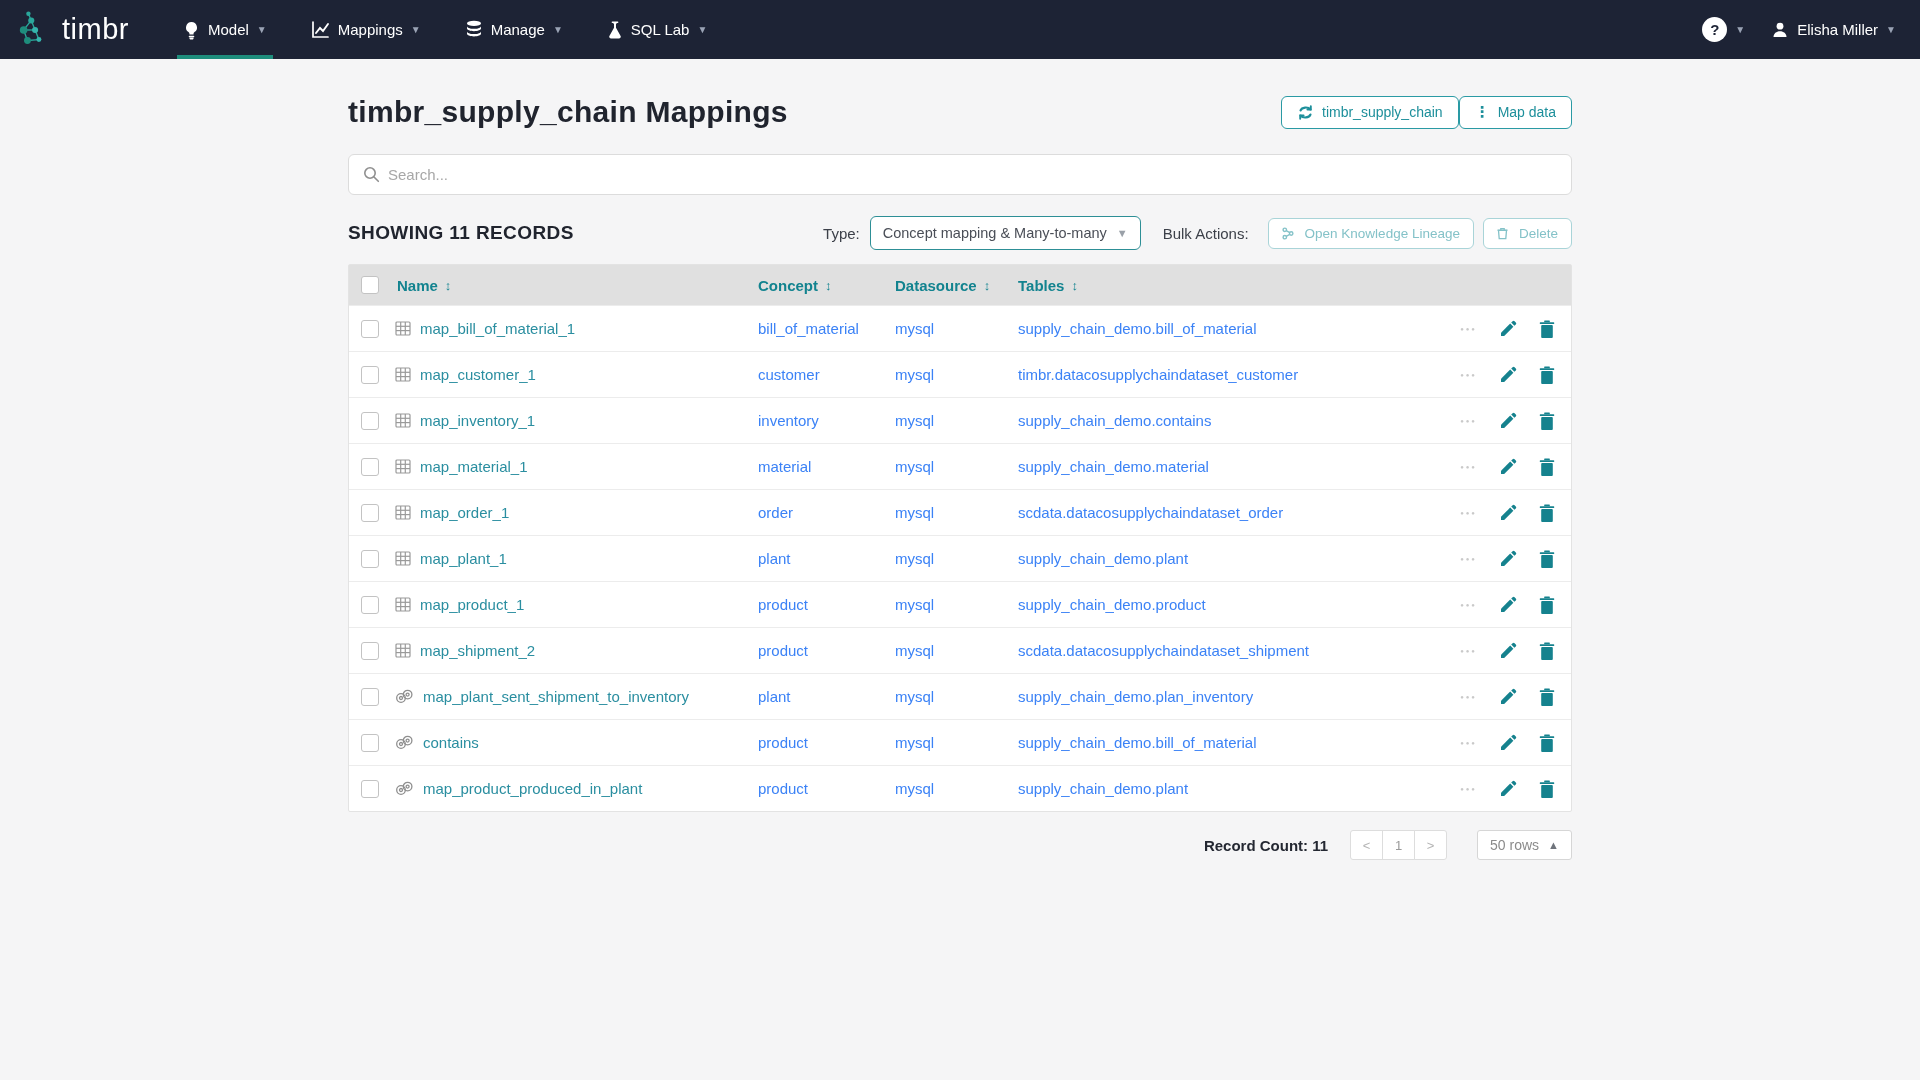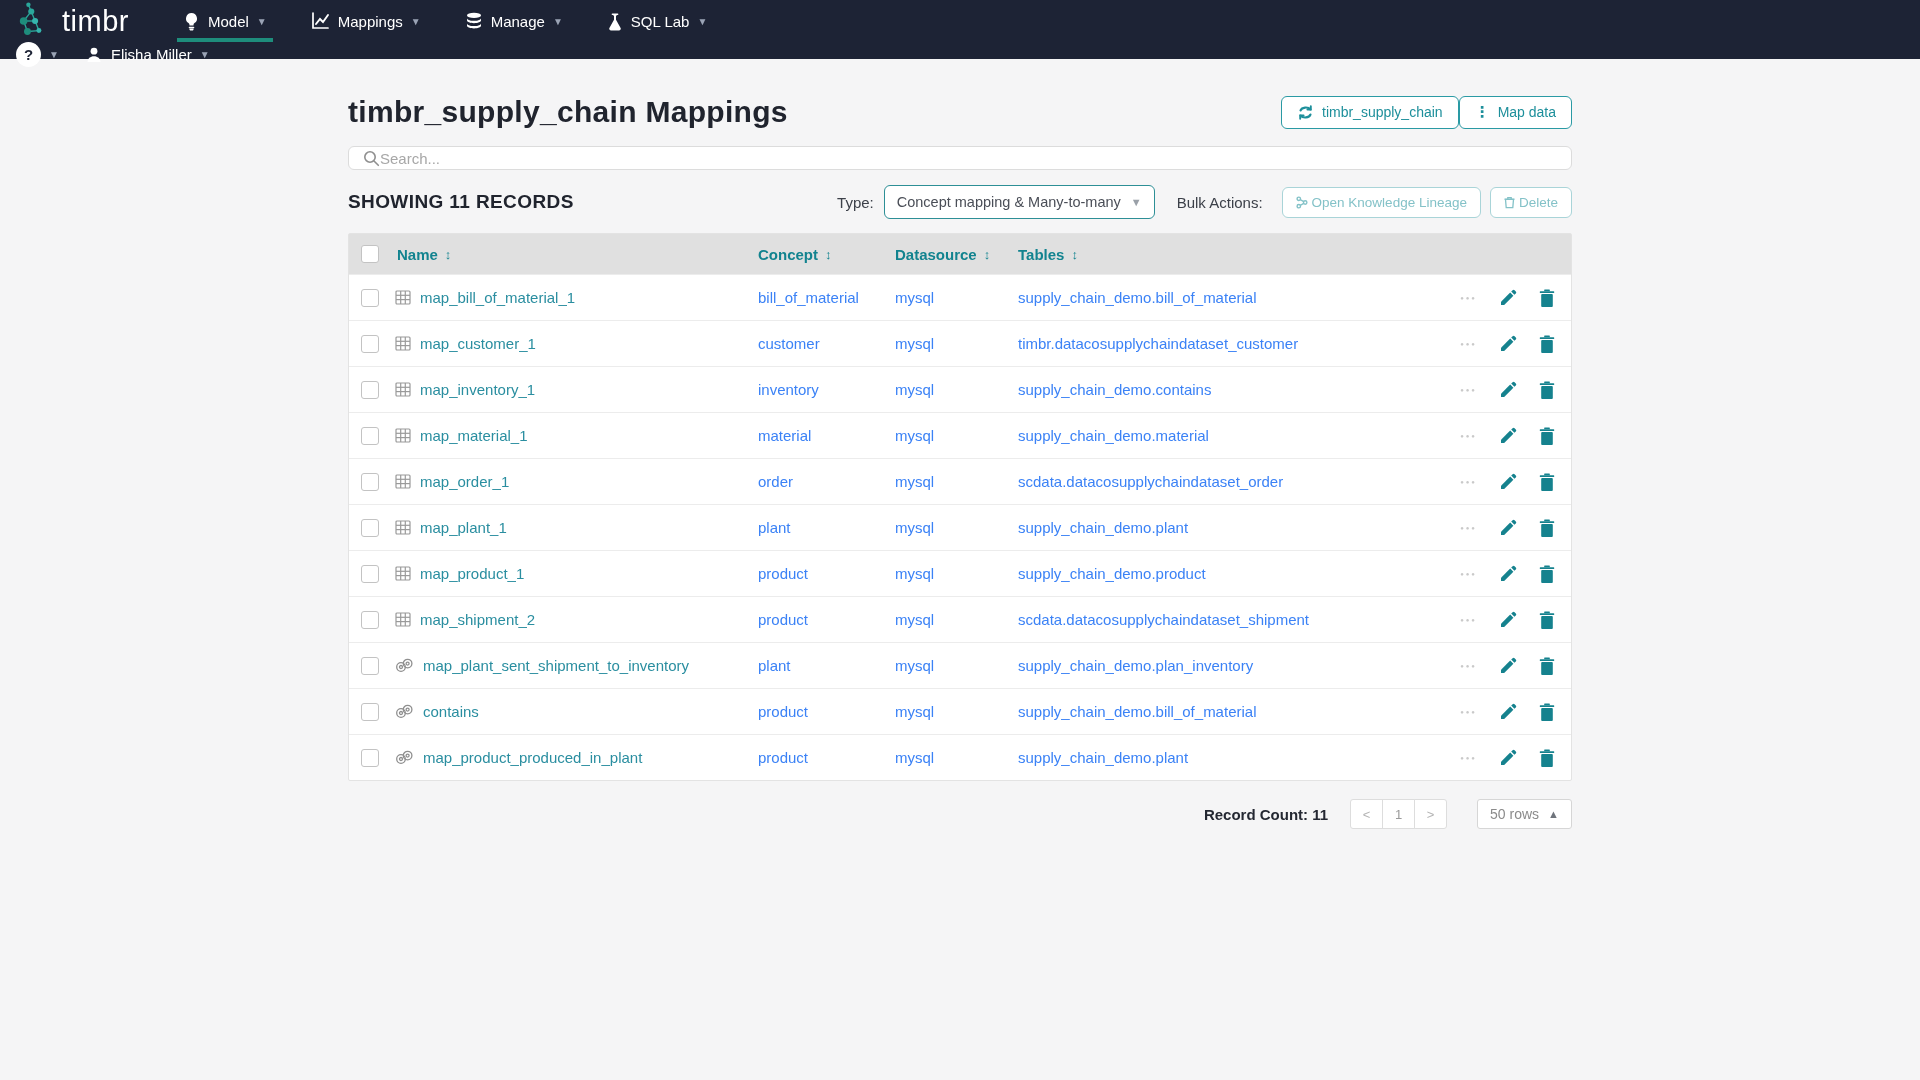--- a/index.html
+++ b/index.html
@@ -6,21 +6,21 @@
   html,body { width:1920px; height:1080px; }
   body {
     font-family:"Liberation Sans","DejaVu Sans",sans-serif;
     background:#f5f5f6;
     color:#2a2e3a;
     overflow:hidden;
   }
   
   .navbar {
     height:59px; background:#1d2335; display:flex; align-items:stretch;
-    justify-content:space-between; padding:0 24px 0 16px;flex-direction:column;
+    justify-content:space-between; padding:0 24px 0 16px;
   }
   .nav-left { display:flex; align-items:stretch; }
   .logo { display:flex; align-items:center; gap:4px; margin-right:36px; }
   .logo-text { color:#ffffff; font-size:29px; font-weight:500; letter-spacing:.5px; }
   .nav-items { display:flex; align-items:stretch; gap:8px; }
   .nav-item {
     display:flex; align-items:center; gap:8px; padding:0 18px; cursor:pointer;
     color:#ffffff; font-size:15px; position:relative;
   }
   .nav-item .chev { color:#9aa3b5; }
@@ -31,51 +31,51 @@
   .nav-right { display:flex; align-items:center; gap:26px; }
   .help-group { display:flex; align-items:center; gap:8px; cursor:pointer; }
   .help-circle {
     width:25px; height:25px; border-radius:50%; background:#ffffff; color:#1d2335;
     font-weight:700; font-size:15px; display:flex; align-items:center; justify-content:center;
   }
   .user-group { display:flex; align-items:center; gap:8px; cursor:pointer; color:#ffffff; font-size:15px; }
   .chev { font-size:10px; color:#9aa3b5; }
   
   .container { width:1224px; margin:0 auto; padding-top:31px; }
-  .title-row { display:flex; justify-content:space-between; align-items:center; height:44px; margin-bottom:12px; }
+  .title-row { display:flex; justify-content:space-between; align-items:center; height:44px; margin-bottom:20px; }
   .page-title { font-size:30px; font-weight:600; color:#20242e; letter-spacing:.3px; }
   .title-buttons { display:flex; }
   .btn-outline {
     display:flex; align-items:center; gap:8px; height:33px; padding:0 15px;
     background:#ffffff; border:1px solid #2a9aa4; border-radius:6px;
     color:#1d8f9b; font-size:14px; cursor:pointer; font-family:inherit;
   }
   .kebab { font-size:15px; font-weight:700; color:#1d8f9b; }
   
   .search-bar {
-    height:24px; background:#ffffff; border:1px solid #dcdcdc; border-radius:6px;
-    display:flex; align-items:center; padding:0 14px; gap:0; margin-bottom:14px;
+    height:41px; background:#ffffff; border:1px solid #dcdcdc; border-radius:6px;
+    display:flex; align-items:center; padding:0 14px; gap:8px; margin-bottom:20px;
   }
   .search-input {
     border:none; outline:none; flex:1; font-size:15px; color:#444; background:transparent;
     font-family:inherit;
   }
   .search-input::placeholder { color:#a7a7a7; }
   
   .controls-row { display:flex; align-items:center; height:36px; margin-bottom:13px; }
   .showing { font-size:19px; font-weight:600; color:#20242e; letter-spacing:.4px; flex:1; }
   .type-label, .bulk-label { font-size:15px; color:#3c4049; margin-right:10px; }
   .type-select {
     display:flex; align-items:center; gap:10px; height:34px; padding:0 12px;
     border:1px solid #2d8f96; border-radius:6px; background:#ffffff; cursor:pointer;
     color:#4a4e57; font-size:14.5px; margin-right:22px;
   }
   .type-select .chev { color:#9aa0a8; font-size:11px; }
   .bulk-btn {
-    display:flex; align-items:center; gap:4px; height:31px; padding:0 13px;
+    display:flex; align-items:center; gap:11px; height:31px; padding:0 13px;
     background:#ffffff; border:1px solid #a9d4d8; border-radius:6px;
     color:#84c2c8; font-size:13.5px; cursor:pointer; margin-left:9px; font-family:inherit;
   }
   
   .table { background:#ffffff; border:1px solid #e3e3e3; border-radius:2px; }
   .trow {
     display:grid; grid-template-columns:46px 363px 137px 123px 406px 1fr;
     align-items:center;
   }
   .thead { background:#e0e0e0; height:40px; }

